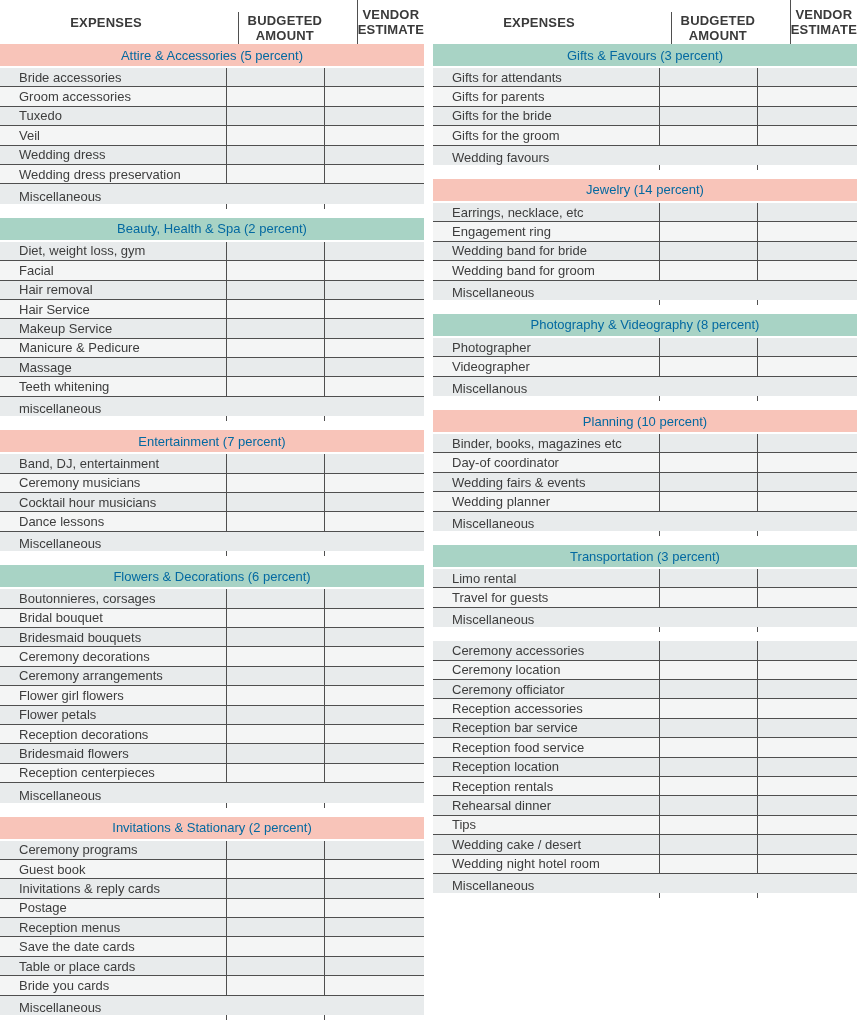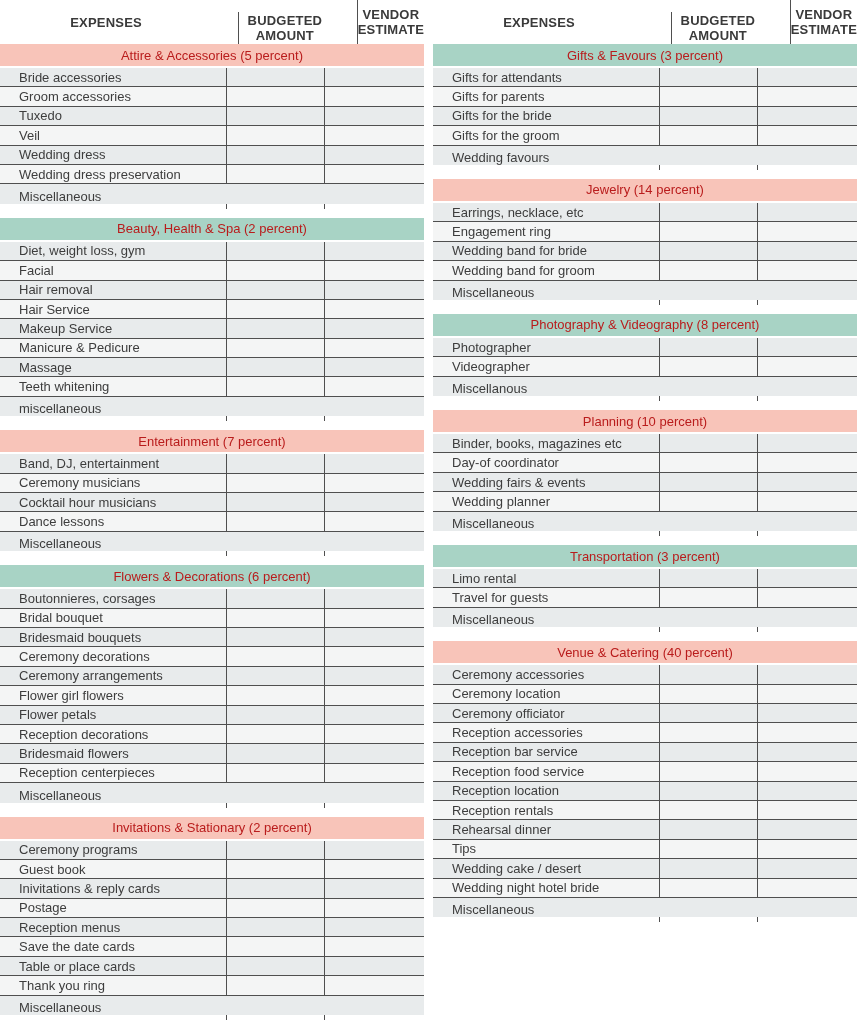--- a/index.html
+++ b/index.html
@@ -17,21 +17,21 @@
     letter-spacing:.2px;box-sizing:border-box;
   }
   .c-exp{width:53.2%;}
   .c-bud{width:23.2%;border-left:1px solid var(--border);margin-top:12px;}
   .c-ven{flex:1;border-left:1px solid var(--border);}
   
   .section + .section{margin-top:9px;}
   .band{
     height:24px;box-sizing:border-box;border-bottom:2px solid #fff;
     display:flex;align-items:center;justify-content:center;
-    font-size:13px;color:#b91c1c;
+    font-size:13px;color:#0369a1;
   }
   .band.pink{background:var(--section-pink);}
   .band.green{background:var(--section-green);}
   
   .row{display:flex;height:19.4px;box-sizing:border-box;border-bottom:1px solid var(--border);}
   .row.gray{background:var(--row-gray);}
   .row.lite{background:var(--row-lite);}
   .row.last{border-bottom:none;align-items:flex-end;}
   .lbl{
     width:53.2%;box-sizing:border-box;display:flex;align-items:center;
@@ -278,21 +278,21 @@
           <div class="lbl">Save the date cards</div>
           <div class="amt"></div>
           <div class="amt ven"></div>
         </div>
         <div class="row gray">
           <div class="lbl">Table or place cards</div>
           <div class="amt"></div>
           <div class="amt ven"></div>
         </div>
         <div class="row lite">
-          <div class="lbl">Thank you ring</div>
+          <div class="lbl">Bride you cards</div>
           <div class="amt"></div>
           <div class="amt ven"></div>
         </div>
         <div class="row gray last">
           <div class="lbl">Miscellaneous</div>
           <div class="amt"></div>
           <div class="amt ven"></div>
         </div>
         <div class="tail">
           <div class="t1"></div>
@@ -446,21 +446,20 @@
           <div class="amt"></div>
           <div class="amt ven"></div>
         </div>
         <div class="tail">
           <div class="t1"></div>
           <div class="t2"></div>
           <div class="t3"></div>
         </div>
       </div>
       <div class="section">
-        <div class="band pink">Venue &amp; Catering (40 percent)</div>
         <div class="row gray">
           <div class="lbl">Ceremony accessories</div>
           <div class="amt"></div>
           <div class="amt ven"></div>
         </div>
         <div class="row lite">
           <div class="lbl">Ceremony location</div>
           <div class="amt"></div>
           <div class="amt ven"></div>
         </div>
@@ -503,21 +502,21 @@
           <div class="lbl">Tips</div>
           <div class="amt"></div>
           <div class="amt ven"></div>
         </div>
         <div class="row gray">
           <div class="lbl">Wedding cake / desert</div>
           <div class="amt"></div>
           <div class="amt ven"></div>
         </div>
         <div class="row lite">
-          <div class="lbl">Wedding night hotel bride</div>
+          <div class="lbl">Wedding night hotel room</div>
           <div class="amt"></div>
           <div class="amt ven"></div>
         </div>
         <div class="row gray last">
           <div class="lbl">Miscellaneous</div>
           <div class="amt"></div>
           <div class="amt ven"></div>
         </div>
         <div class="tail">
           <div class="t1"></div>

